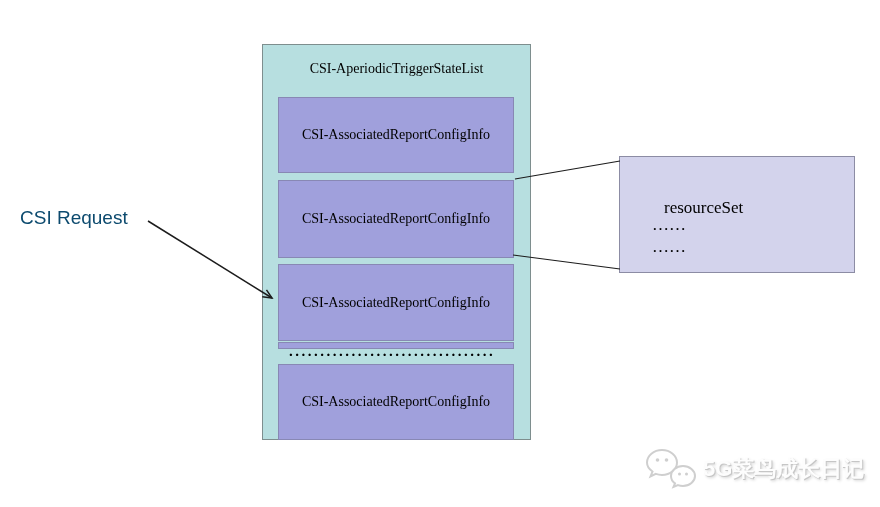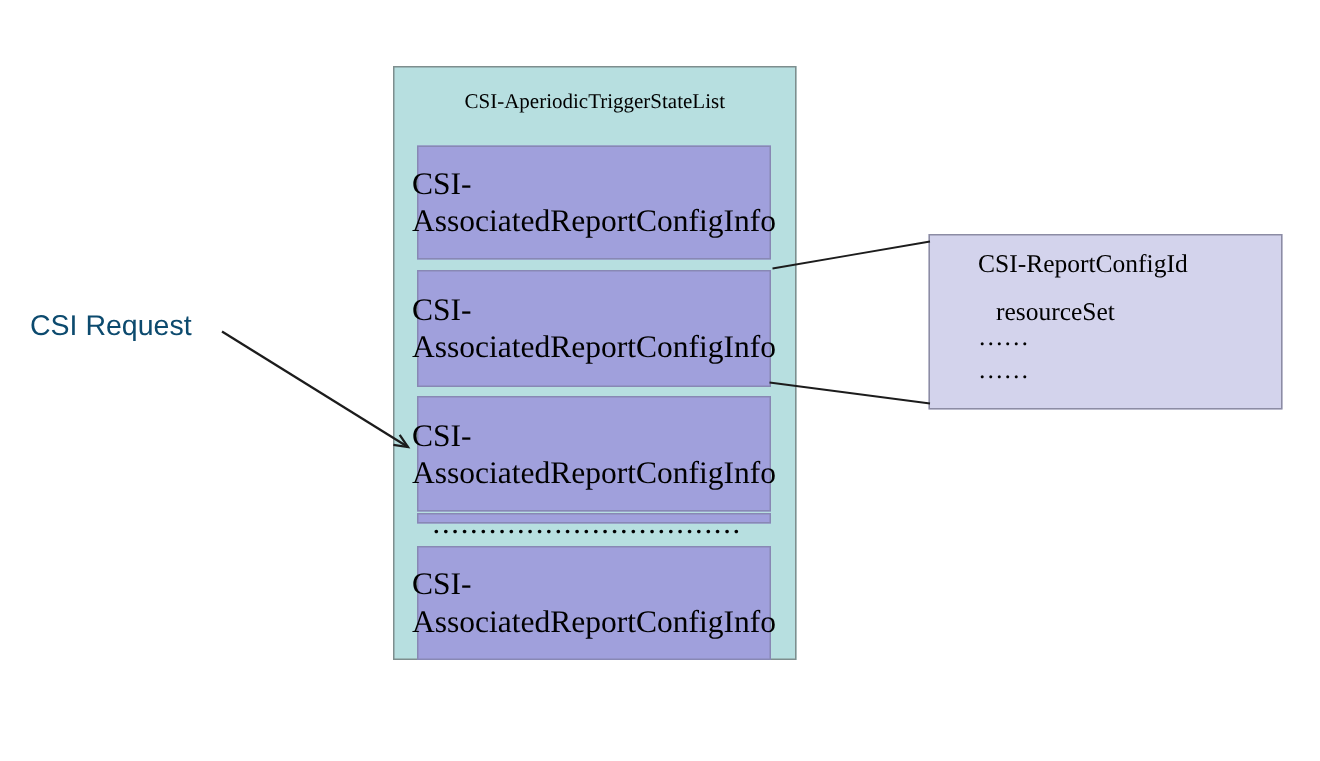--- a/index.html
+++ b/index.html
@@ -34,21 +34,21 @@
   .entry-box {
     position: absolute;
     left: 15px;
     width: 236px;
     background: #a0a0dc;
     border: 1px solid #8888b4;
     box-sizing: border-box;
     display: flex;
     align-items: center;
     justify-content: center;
-    font-size: 21px;
+    font-size: 14px;
     color: #000000;
   }
   .entry-1 { top: 52px;  height: 76px; }
   .entry-2 { top: 135px; height: 78px; }
   .entry-3 { top: 219px; height: 77px; }
   .entry-4 { top: 319px; height: 76px; }
   .entry-sliver {
     position: absolute;
     left: 15px; top: 297px;
     width: 236px; height: 7px;
@@ -147,31 +147,45 @@
     <div class="entry-sliver"></div>
 
     <div class="ellipsis-row">.................................</div>
 
     <div class="entry-box entry-4">
       <span>CSI-AssociatedReportConfigInfo</span>
     </div>
   </div>
 
   <div class="detail-box">
-    <div class="detail-line detail-line-0">CSI-ReportConfigId</div>
     <div class="detail-line detail-line-1">resourceSet</div>
     <div class="detail-line detail-line-2">……</div>
     <div class="detail-line detail-line-3">……</div>
   </div>
 
   <svg class="overlay" viewBox="0 0 880 507" xmlns="http://www.w3.org/2000/svg">
     <defs>
       <marker id="arrowOpen" markerWidth="14" markerHeight="14" refX="10" refY="5" orient="auto" markerUnits="userSpaceOnUse">
         <path d="M1,1 L10,5 L1,9" fill="none" stroke="#1c1c1c" stroke-width="1.5"></path>
       </marker>
     </defs>
     <line x1="148" y1="221" x2="272" y2="298" stroke="#1c1c1c" stroke-width="1.5" marker-end="url(#arrowOpen)"></line>
     <line x1="515" y1="179" x2="620" y2="161" stroke="#1c1c1c" stroke-width="1.2"></line>
     <line x1="513" y1="255" x2="620" y2="269" stroke="#1c1c1c" stroke-width="1.2"></line>
   </svg>
 
+  <div class="watermark">
+    <svg width="52" height="44" viewBox="0 0 52 44" xmlns="http://www.w3.org/2000/svg">
+      <g fill="#ffffff" stroke="#cfcfcf" stroke-width="2">
+        <path d="M32,15.5 C32,22.4 25.3,28 17,28 C14.8,28 12.7,27.6 10.8,26.9 L5.5,29.5 L7.5,24.5 C4.2,22.2 2,18.9 2,15.5 C2,8.6 8.7,3 17,3 C25.3,3 32,8.6 32,15.5 Z"></path>
+        <path d="M50,29 C50,34.5 44.6,39 38,39 C36.2,39 34.5,38.7 33,38.1 L28.5,40 L30,36.4 C27.5,34.6 26,31.9 26,29 C26,23.5 31.4,19 38,19 C44.6,19 50,23.5 50,29 Z"></path>
+      </g>
+      <g fill="#cfcfcf" stroke="none">
+        <circle cx="12.5" cy="13" r="1.8"></circle>
+        <circle cx="21.5" cy="13" r="1.8"></circle>
+        <circle cx="34.5" cy="27" r="1.5"></circle>
+        <circle cx="41.5" cy="27" r="1.5"></circle>
+      </g>
+    </svg>
+    <span class="watermark-text">5G菜鸟成长日记</span>
+  </div>
 
 </div>
 
 </body></html>

